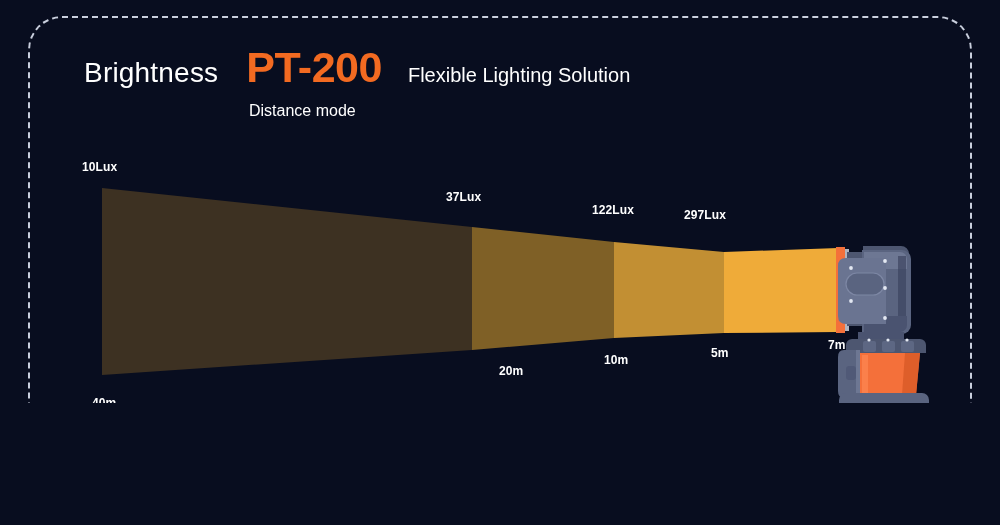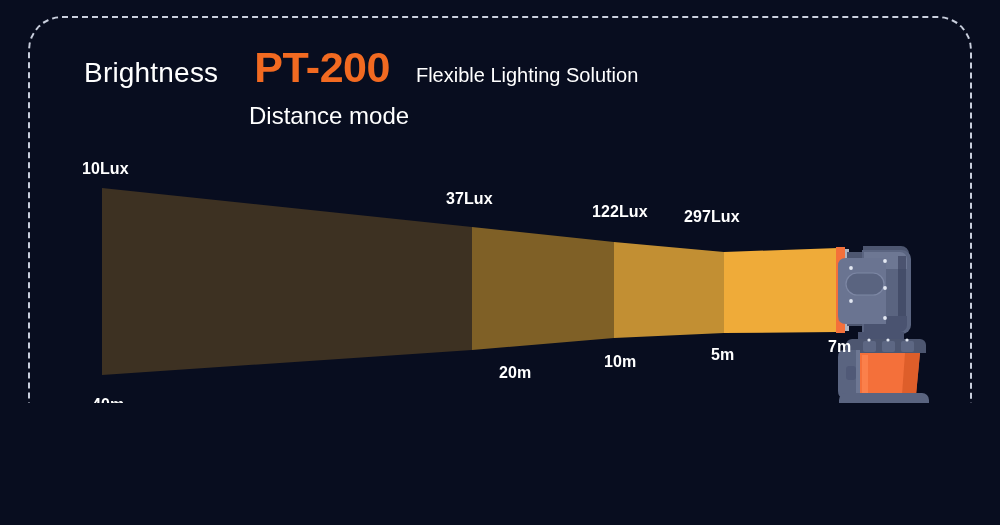--- a/index.html
+++ b/index.html
@@ -46,54 +46,54 @@
     color: #ffffff;
     font-size: 28px;
     letter-spacing: 0.2px;
     white-space: nowrap;
   }
   .model-name {
     color: #f26a21;
     font-size: 43px;
     font-weight: bold;
     letter-spacing: -0.5px;
-    margin-left: 36px;
+    margin-left: 28px;
     white-space: nowrap;
     line-height: 1;
   }
   .tagline {
     color: #ffffff;
     font-size: 20px;
     margin-left: 26px;
     white-space: nowrap;
   }
   .mode-label {
     position: absolute;
     left: 165px;
     top: 56px;
     color: #ffffff;
-    font-size: 24px;
+    font-size: 16px;
     white-space: nowrap;
   }
 
   
   .beam-wrap {
     position: absolute;
     left: 0;
     top: 0;
     width: 1000px;
     height: 525px;
   }
   .beam-svg { display: block; }
 
   
   .lux-label, .dist-label {
     position: absolute;
     color: #ffffff;
-    font-size: 16px;
+    font-size: 12px;
     font-weight: bold;
     white-space: nowrap;
     letter-spacing: 0.1px;
   }
 
   
   .footnote {
     position: absolute;
     right: 22px;
     top: 479px;

